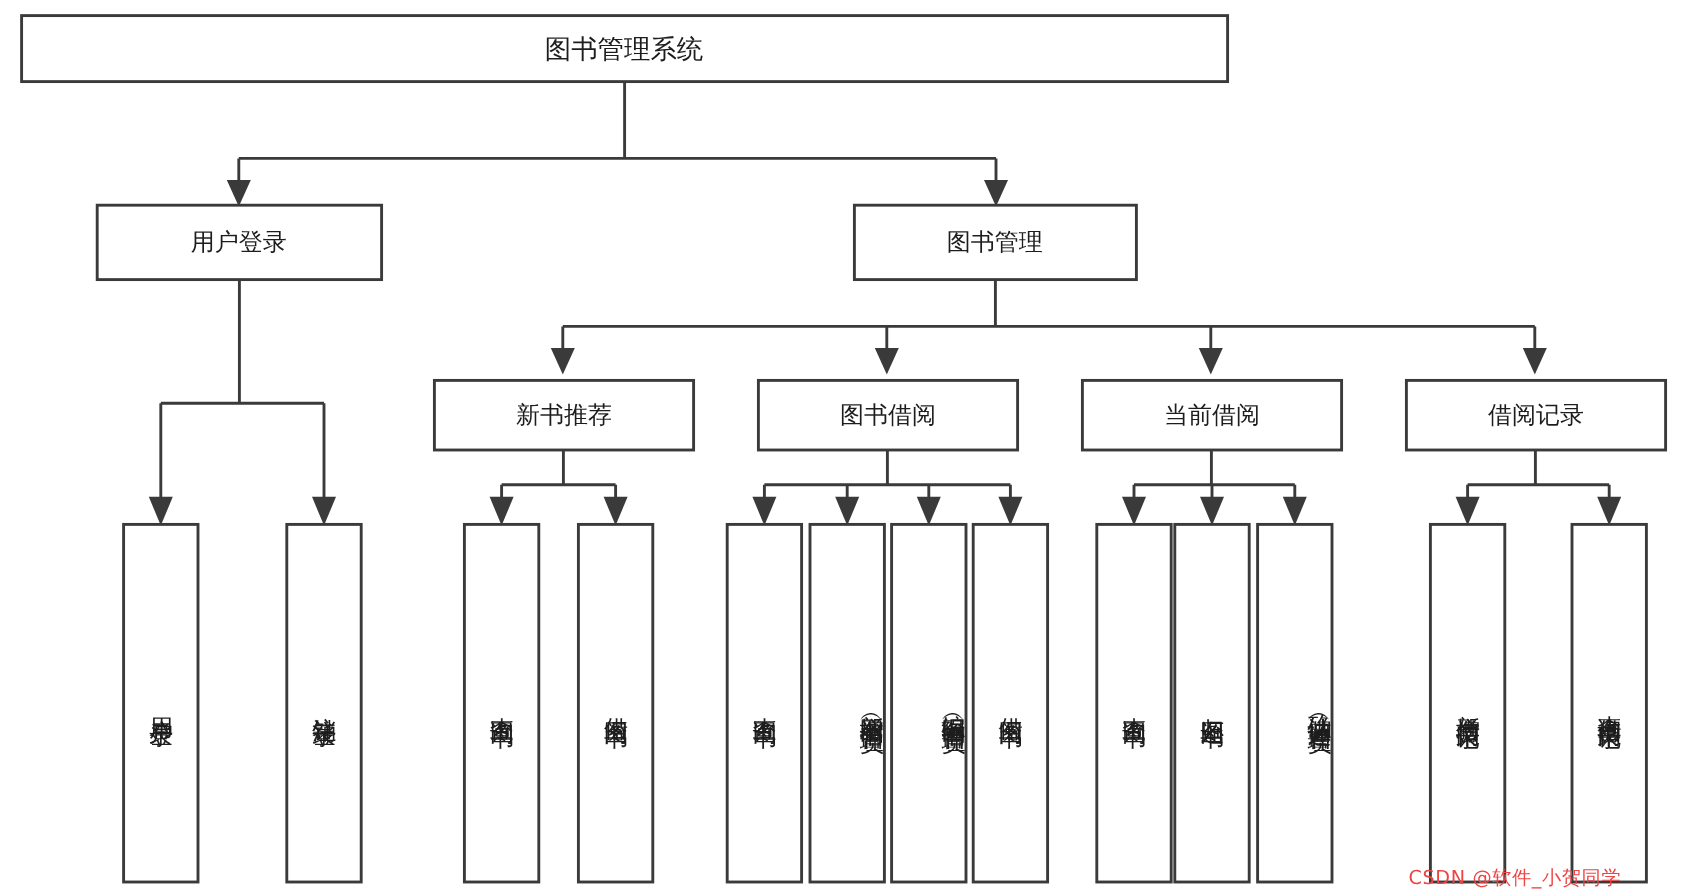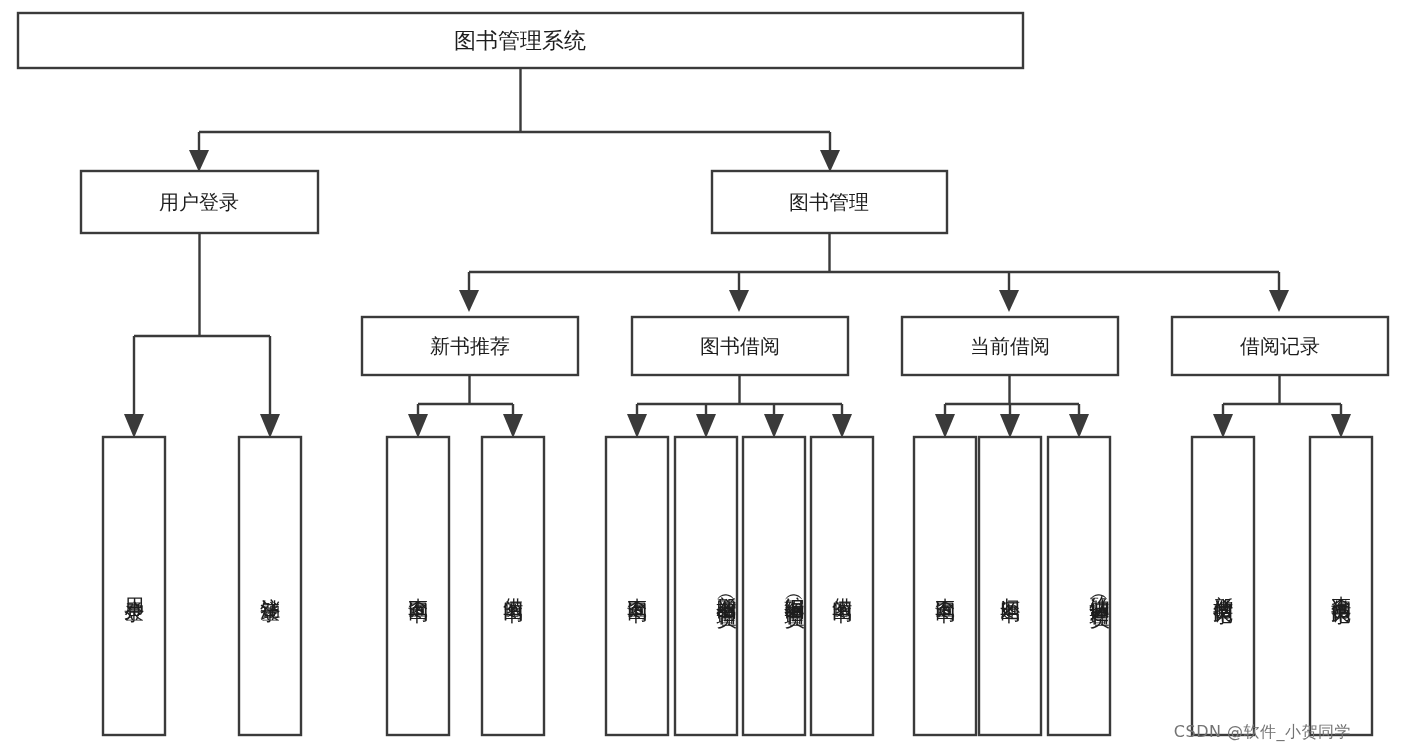--- a/index.html
+++ b/index.html
@@ -64,21 +64,21 @@
     color: #1d1d1d;
     pointer-events: none;
     white-space: nowrap;
   }
   .watermark {
     position: absolute;
     right: 8px;
     bottom: 4px;
     font-family: "DejaVu Sans", "Liberation Sans", sans-serif;
     font-size: 16px;
-    color: #737373;
+    color: #ef4444;
     letter-spacing: 0.5px;
     white-space: nowrap;
   }
 </style>
 </head>
 <body>
 
 <div id="diagram-root">
 
   <svg id="diagram-svg" viewBox="0 0 1405 747">

